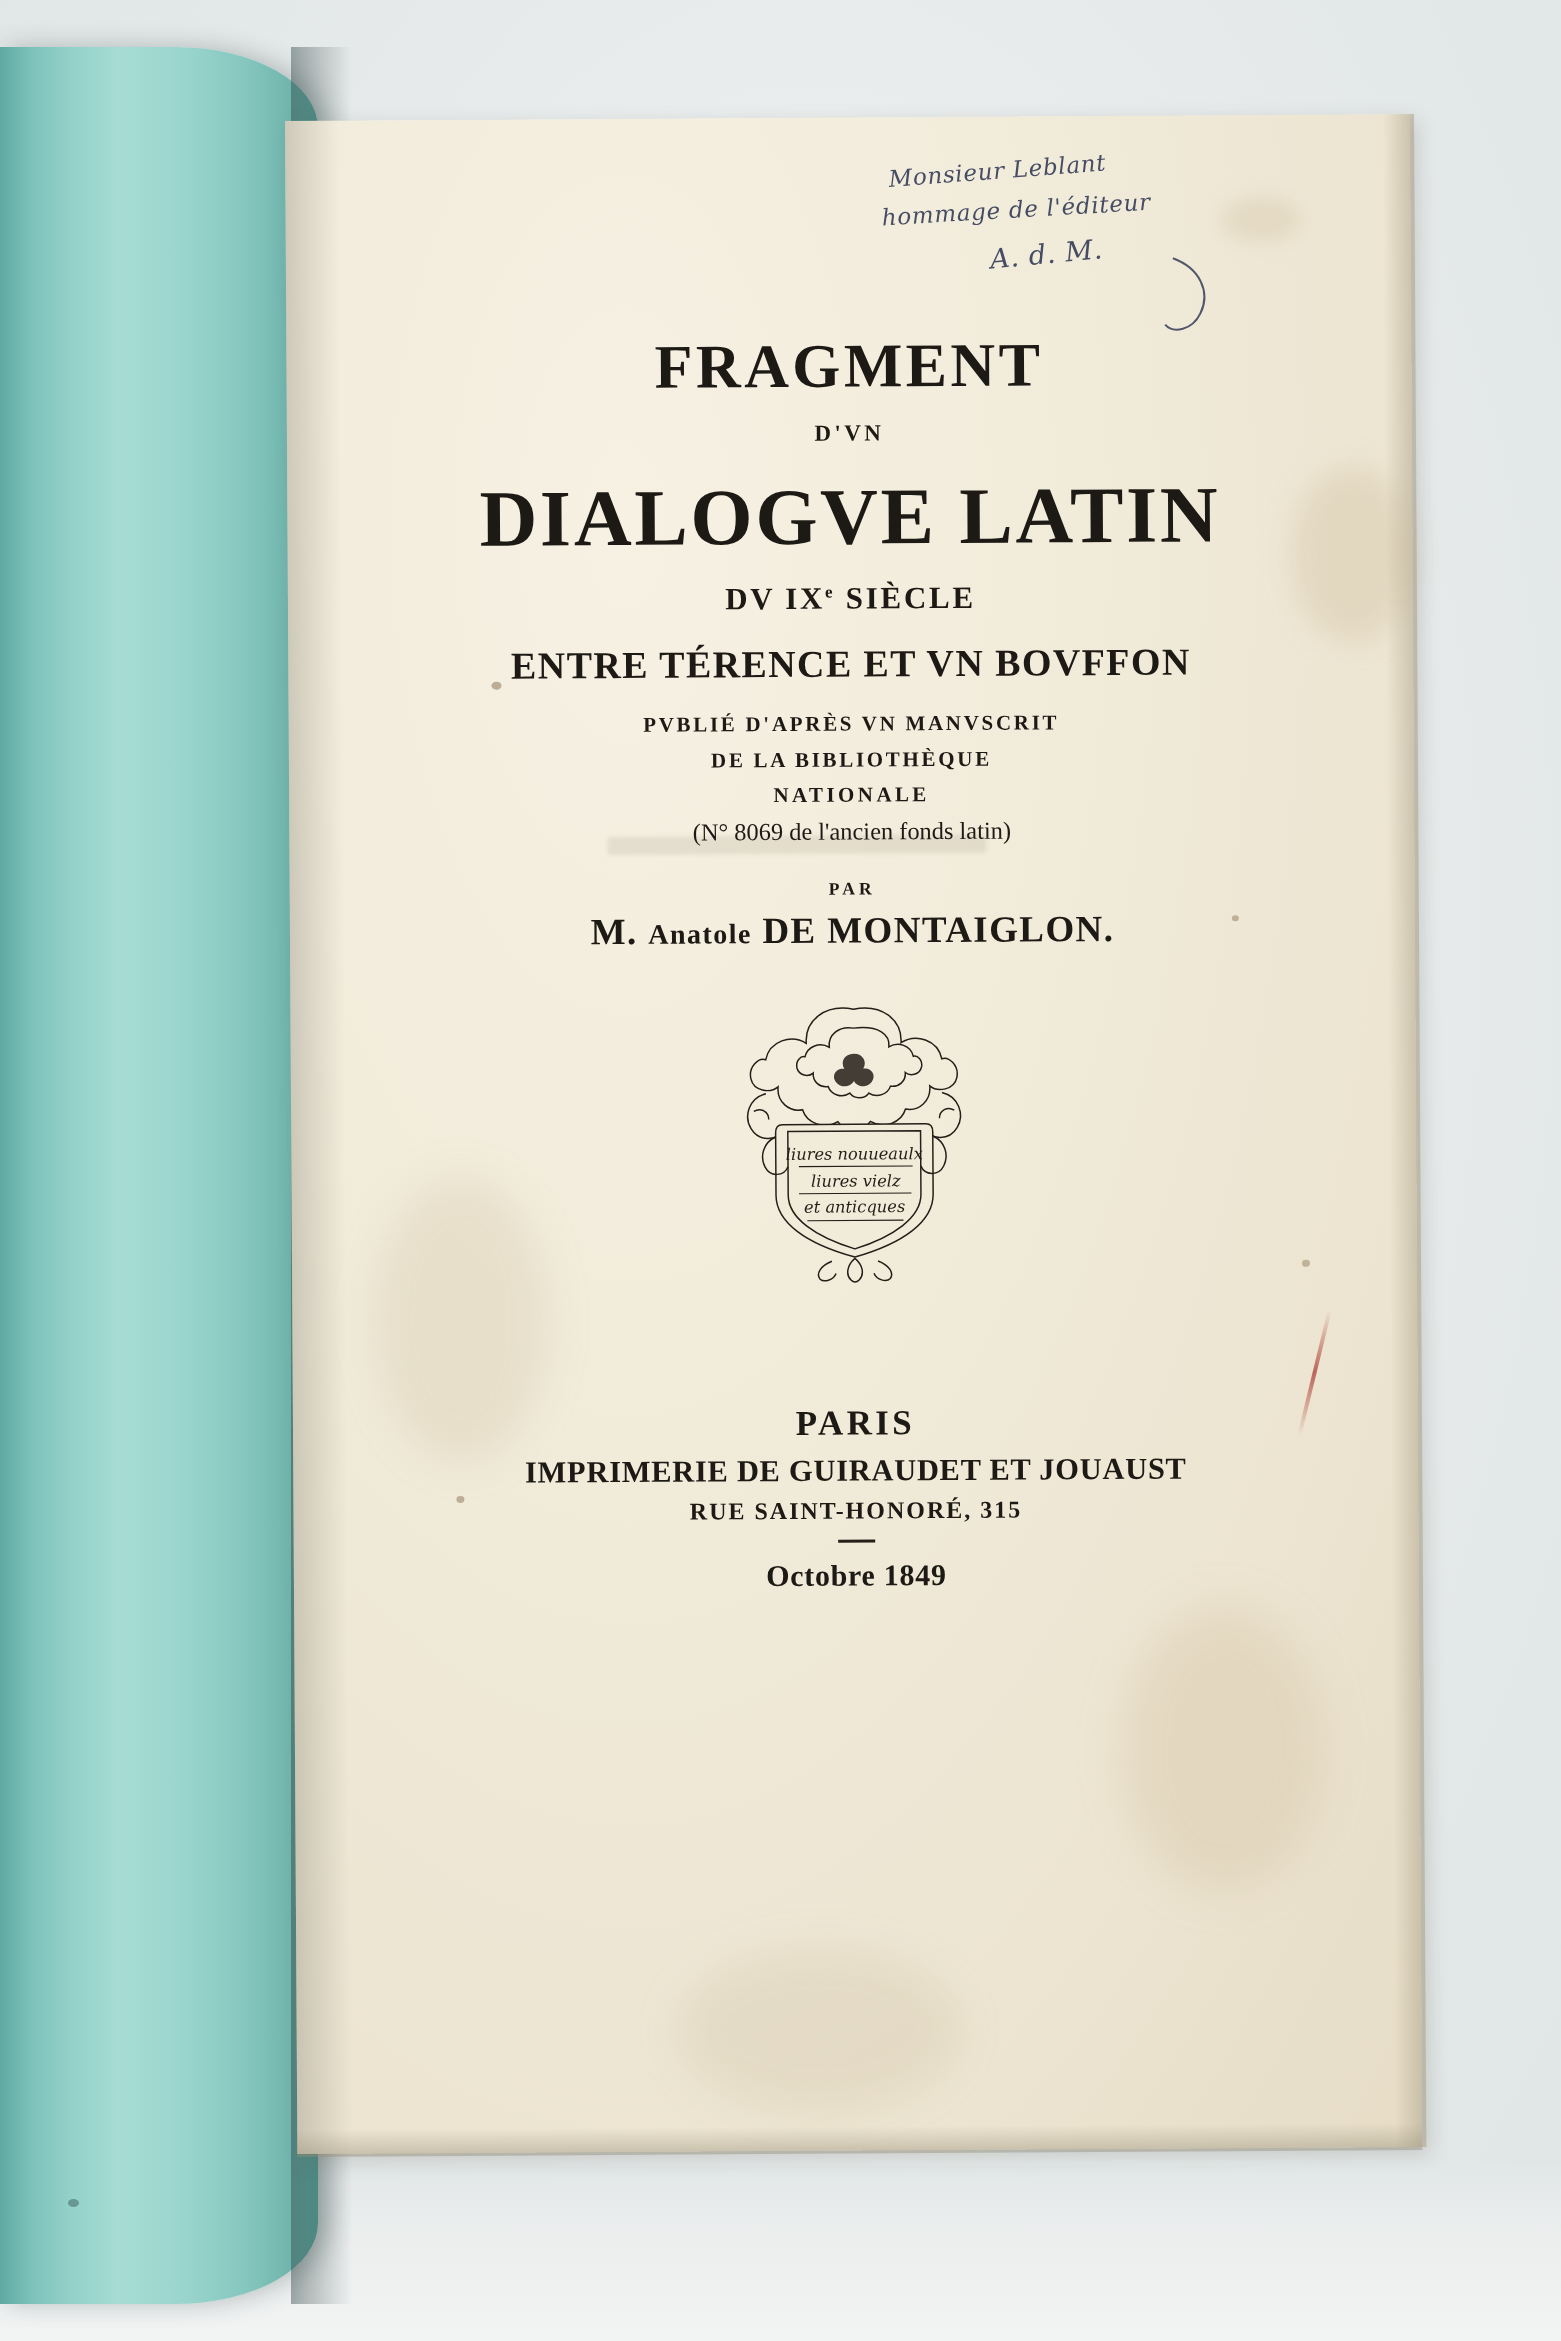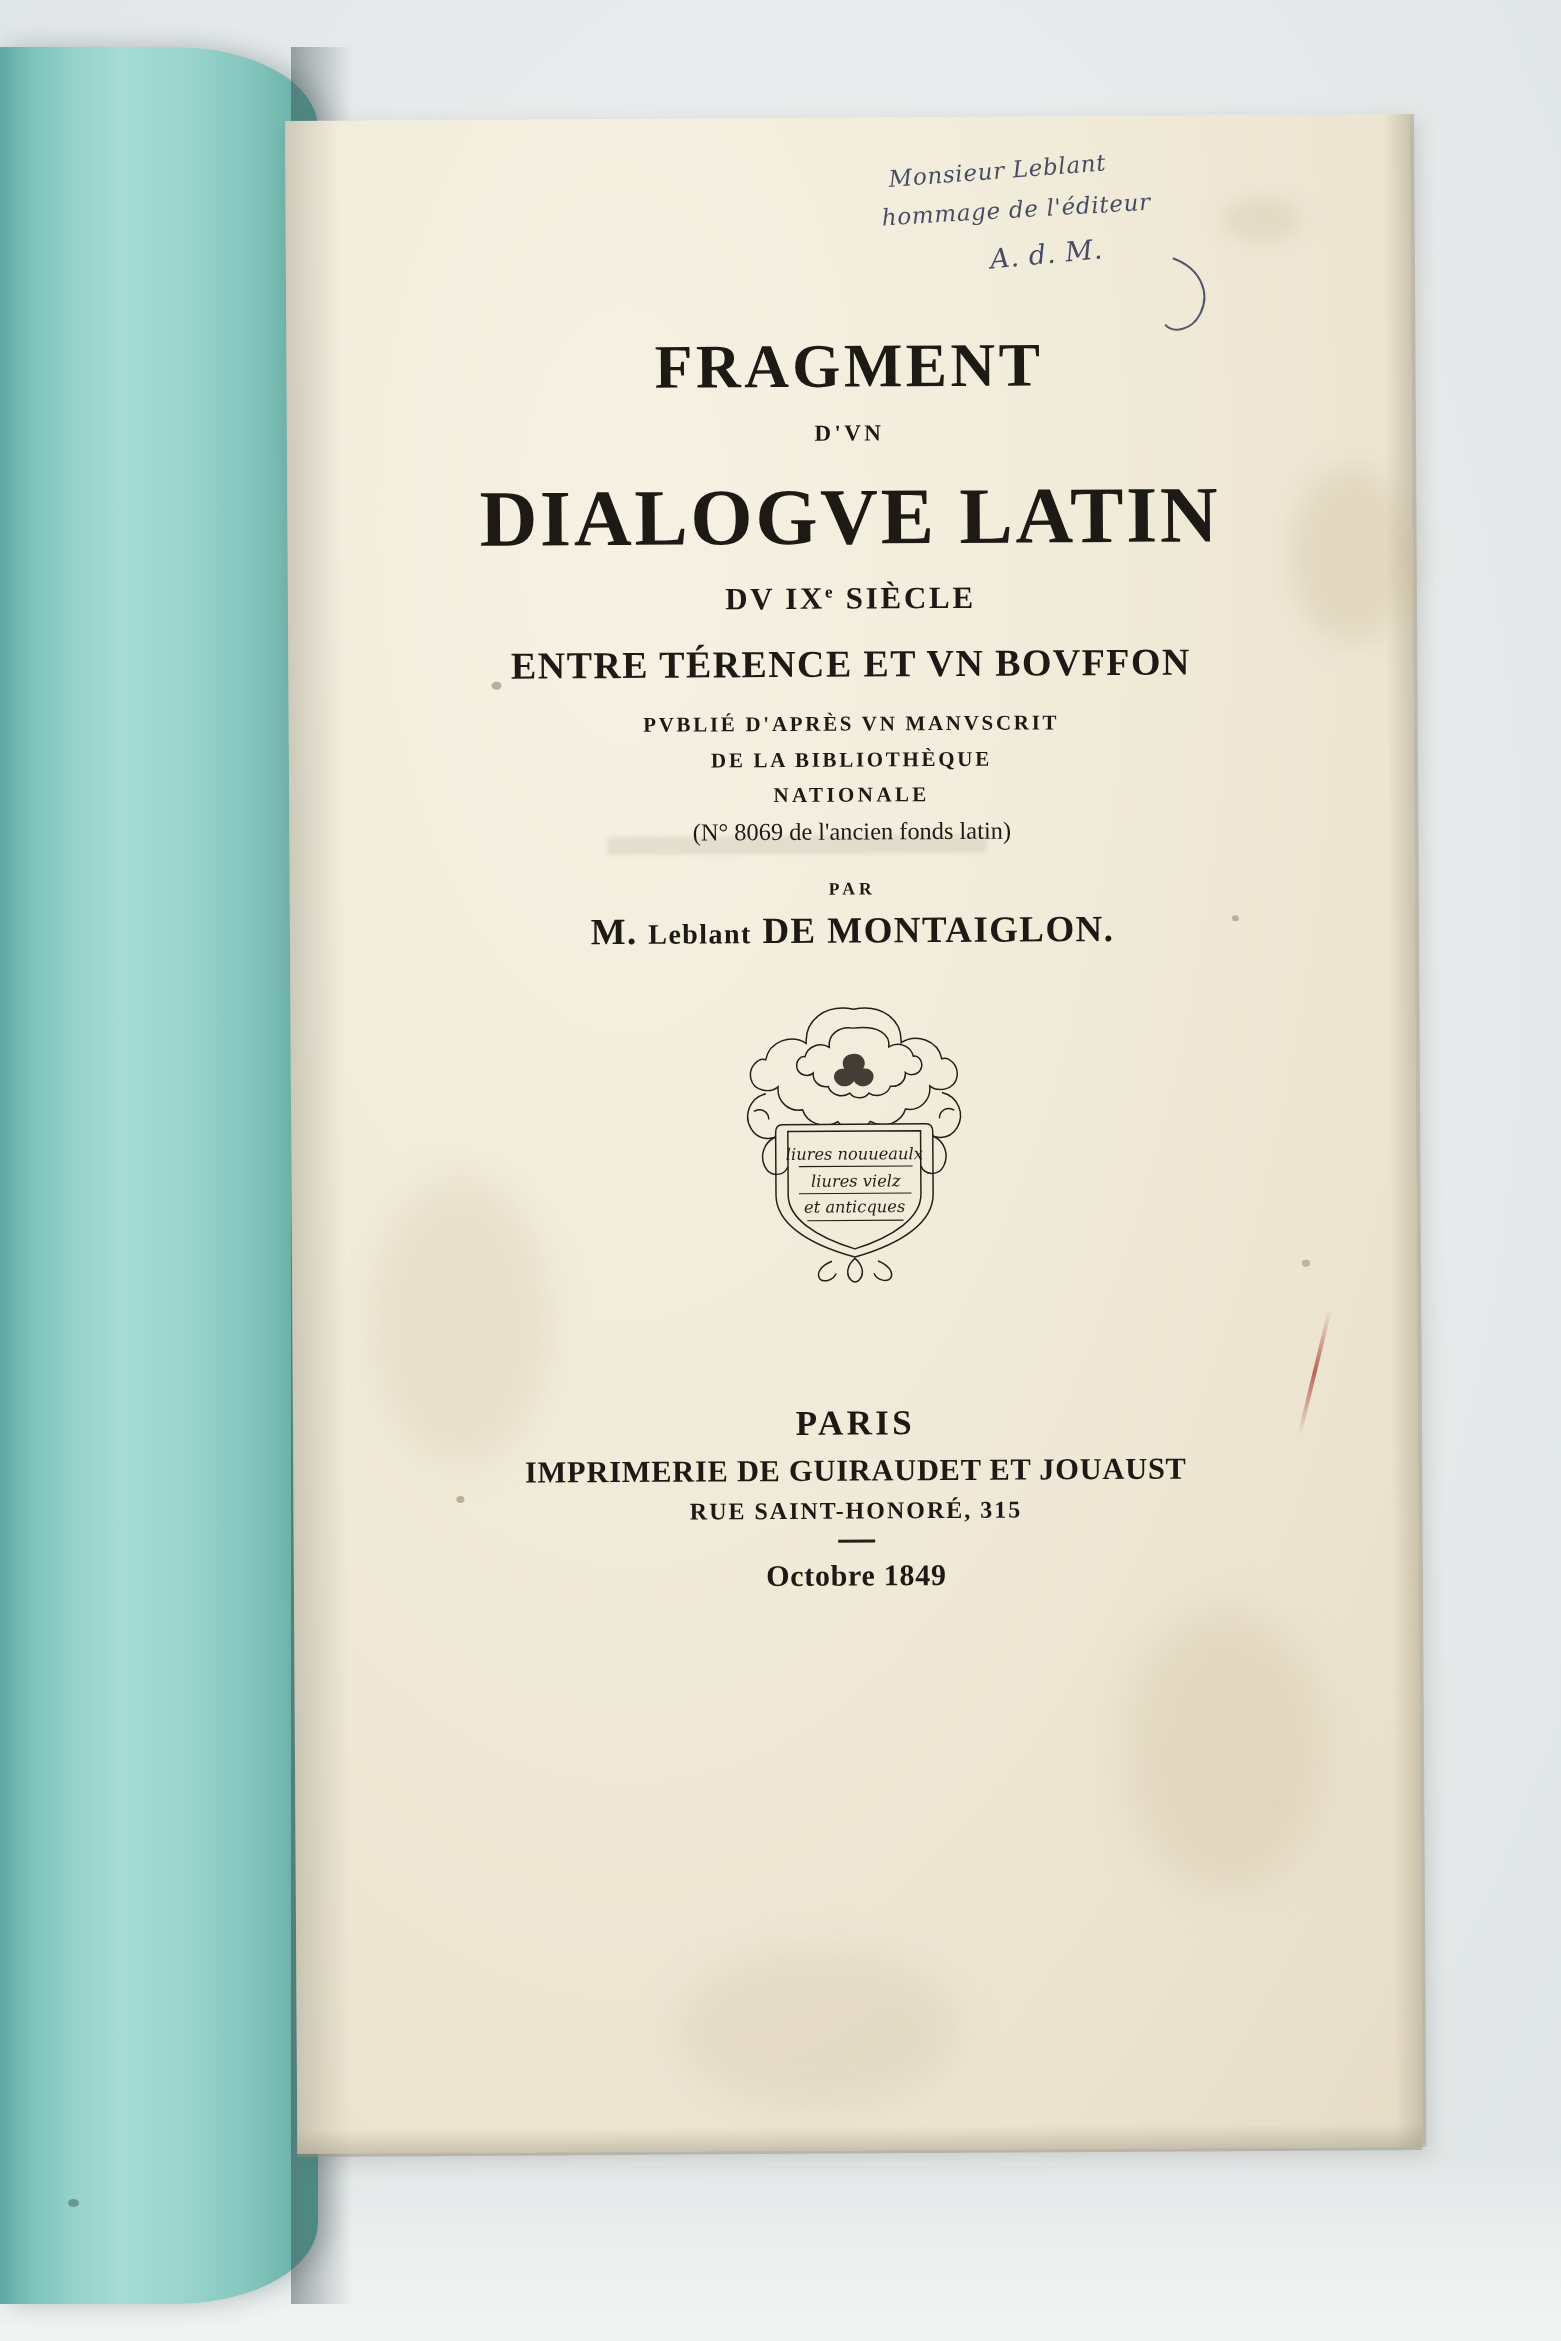--- a/index.html
+++ b/index.html
@@ -331,21 +331,21 @@
     <div id="pub-1" class="line">PVBLIÉ D'APRÈS VN MANVSCRIT</div>
     <div id="pub-2" class="line">DE LA BIBLIOTHÈQUE</div>
     <div id="pub-3" class="line">NATIONALE</div>
 
     <div id="ms-number" class="line">(N° 8069 de l'ancien fonds latin)</div>
 
     <div id="by-word" class="line">PAR</div>
 
     <div id="author" class="line">
       <span>M.</span>
-      <span class="smallcaps">Leblant</span>
+      <span class="smallcaps">Anatole</span>
       <span>DE MONTAIGLON.</span>
     </div>
 
     <div id="vignette">
       <svg viewBox="0 0 420 440" width="285" height="298" xmlns="http://www.w3.org/2000/svg">
         <g stroke="#241f18" fill="none" stroke-width="2.2">
 
           <path d="M210 26 C168 18 138 42 140 76 C118 62 86 72 80 100 C70 96 54 110 58 128 C62 146 86 150 98 140
                    C96 162 114 178 134 174 C140 194 166 204 186 192 C196 208 224 208 234 192 C254 204 280 194 286 174
                    C306 178 324 162 322 140 C334 150 358 146 362 128 C366 110 350 96 340 100 C334 72 302 62 280 76

